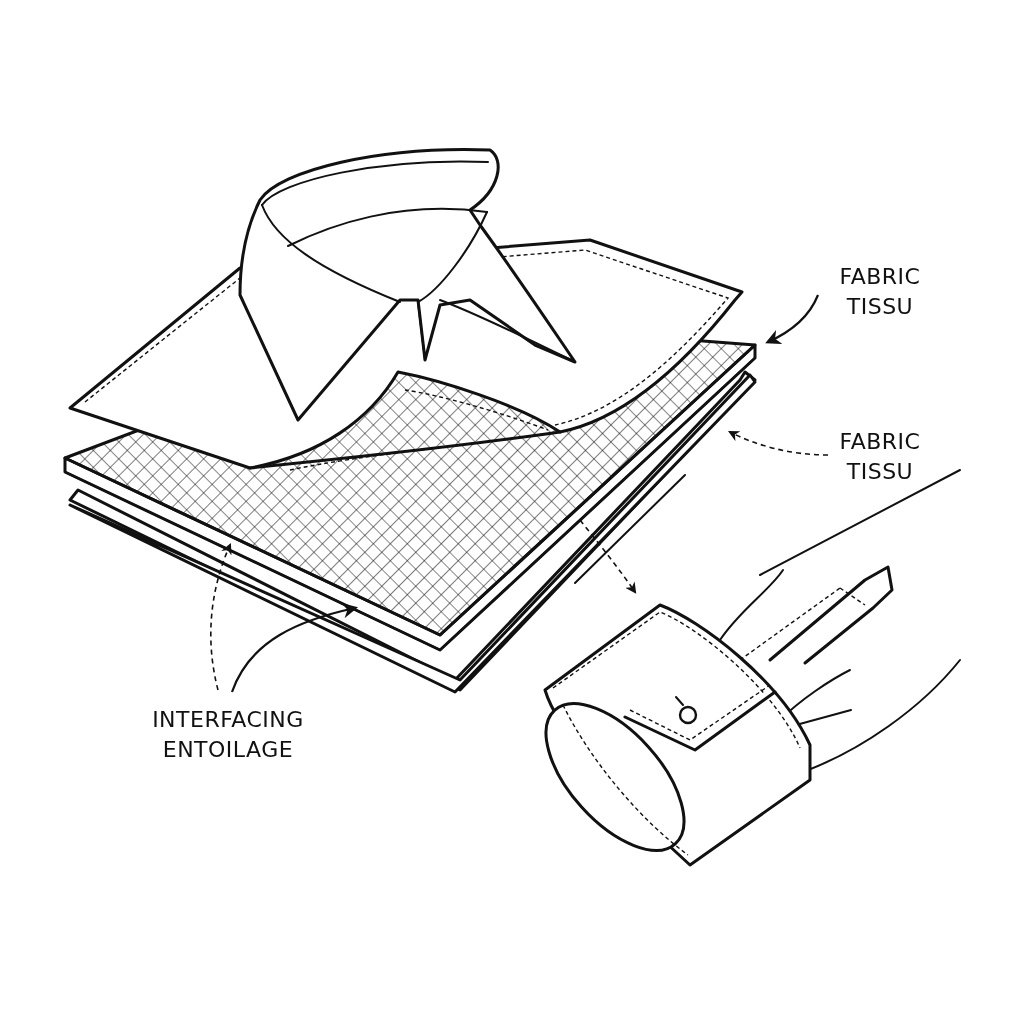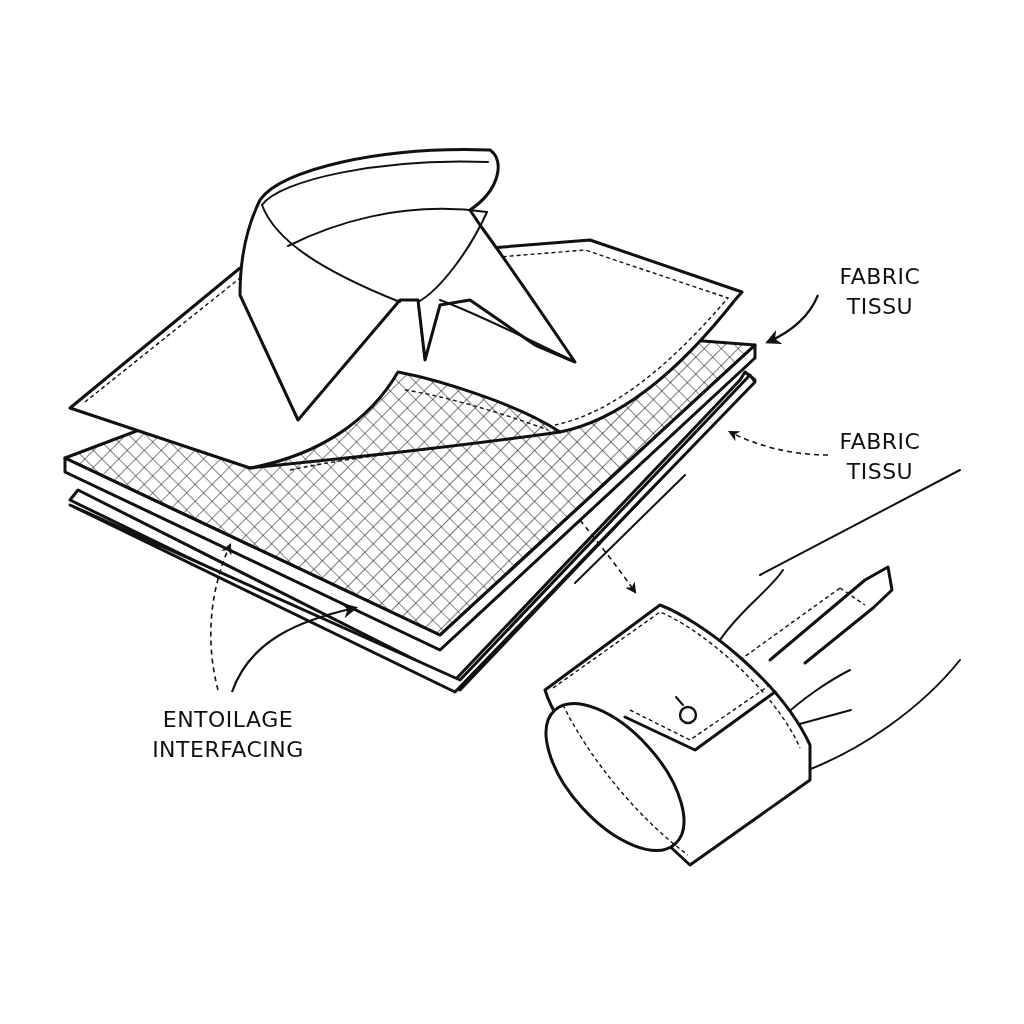--- a/index.html
+++ b/index.html
@@ -104,16 +104,16 @@
     <span>FABRIC</span>
     <span>TISSU</span>
   </div>
 
   <div class="lbl" style="left:820px; top:427px; width:120px;">
     <span>FABRIC</span>
     <span>TISSU</span>
   </div>
 
   <div class="lbl" style="left:128px; top:705px; width:200px;">
+    <span>INTERFACING</span>
     <span>ENTOILAGE</span>
-    <span>INTERFACING</span>
   </div>
 </div>
 
 </body></html>

